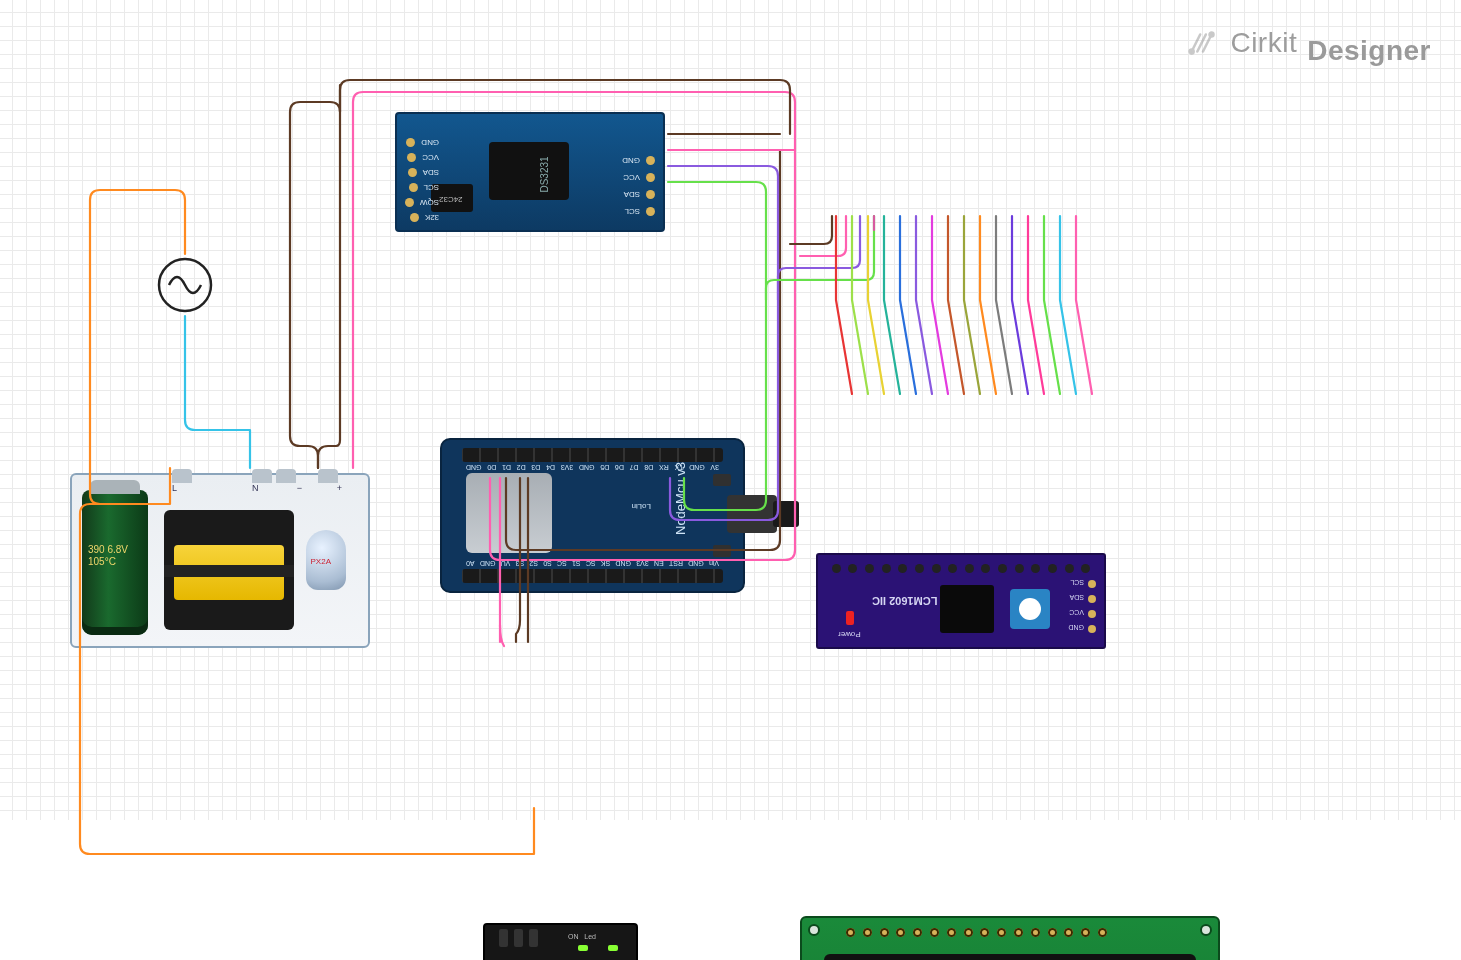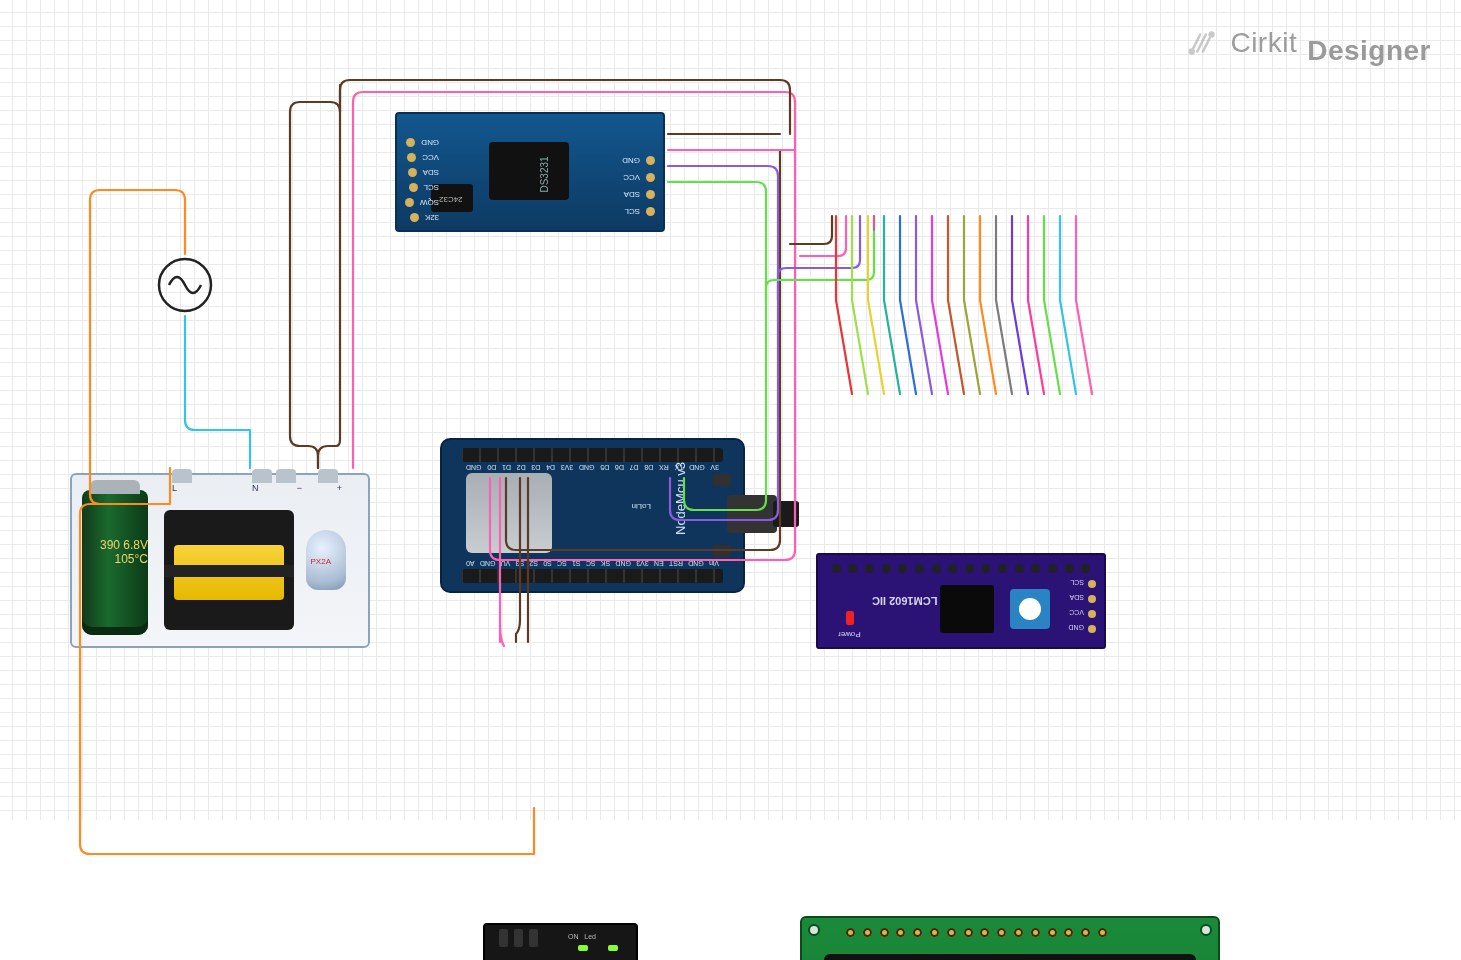--- a/index.html
+++ b/index.html
@@ -68,21 +68,21 @@
     position: absolute; left: 10px; top: 15px;
     width: 66px; height: 145px;
     background: linear-gradient(90deg,#123a1a,#1a6a2e 40%,#0c3a17);
     border-radius: 8px 8px 10px 10px;
     box-shadow: inset 0 -8px 0 #0a2a12;
   }
   .psu-cap::after{
     content:""; position:absolute; top:-10px; left:8px; right:8px; height:14px;
     background:#aab3b8; border-radius:6px 6px 0 0;
   }
-  .psu-cap-label { position:absolute; left:6px; top:48px; font-size:12px; color:#eed66b; transform:rotate(0deg); line-height:1.2;text-align:right;}
+  .psu-cap-label { position:absolute; left:6px; top:54px; font-size:10px; color:#eed66b; transform:rotate(0deg); line-height:1.2;}
   .psu-trafo {
     position:absolute; left:92px; top:35px; width:130px; height:120px;
     background:#1a1a1a; border-radius:6px;
   }
   .psu-trafo::before{
     content:""; position:absolute; left:10px; right:10px; top:35px; height:55px;
     background:linear-gradient(#f7d33a,#e6b800);
     border-radius:4px;
   }
   .psu-trafo::after{

